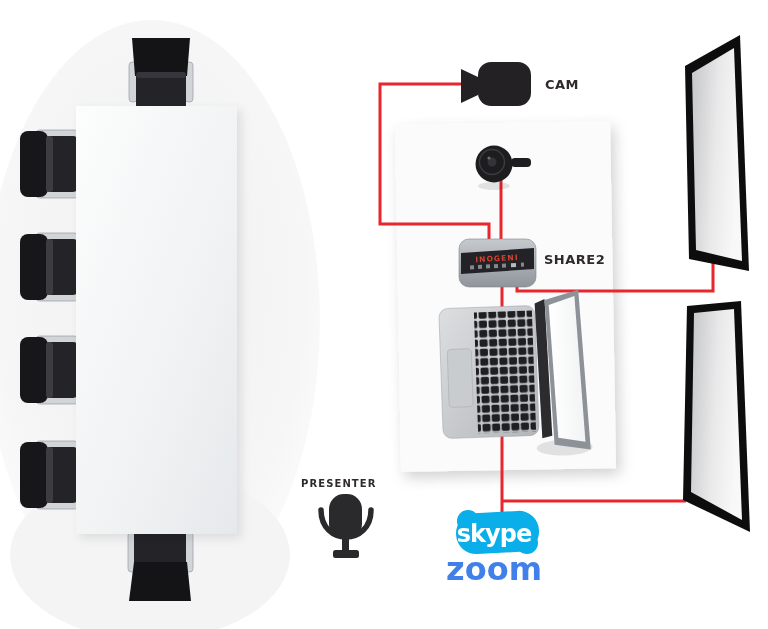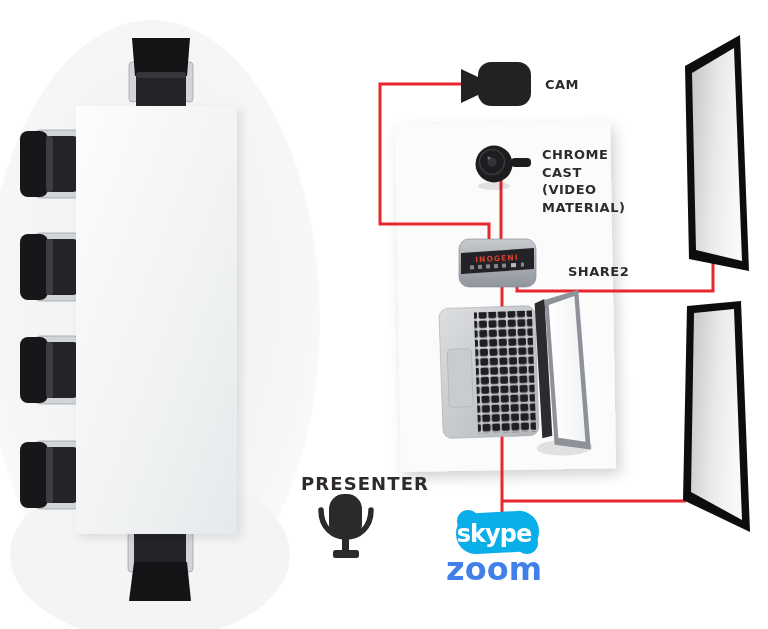--- a/index.html
+++ b/index.html
@@ -17,22 +17,22 @@
     font-weight: 700;
     color: #2f2b2d;
     font-size: 13px;
     letter-spacing: 0.5px;
     line-height: 17.5px;
     white-space: nowrap;
   }
   .label-multiline span { display: block; }
   #cam-label      { left: 545px; top: 76px; }
   #chromecast-label { left: 542px; top: 146px; }
-  #share2-label   { left: 568px; top: 251px; margin-top: 12px; }
-  #presenter-label { left: 301px; top: 475px; font-size: 18px; letter-spacing: 1.1px; }
+  #share2-label   { left: 544px; top: 251px; }
+  #presenter-label { left: 301px; top: 475px; font-size: 10px; letter-spacing: 1.1px; }
 </style>
 </head>
 <body>
 
 <div id="stage">
 
   <svg id="scene-svg" width="768" height="629" viewBox="0 0 768 629">
     <defs>
       <radialGradient id="floorGrad" cx="50%" cy="45%" r="65%">
         <stop offset="0%" stop-color="#f0f0f1"></stop>
@@ -188,23 +188,17 @@
       <circle cx="527" cy="543" r="11"></circle>
       <text x="494" y="542" text-anchor="middle" font-size="24" font-weight="700" letter-spacing="-1" fill="#ffffff" font-family="DejaVu Sans, sans-serif">skype</text>
       <text x="533" y="521" font-size="9" fill="#ffffff" font-family="DejaVu Sans, sans-serif">™</text>
     </g>
 
     <text x="494" y="580" text-anchor="middle" font-size="32" font-weight="700" letter-spacing="0" font-family="DejaVu Sans, sans-serif" fill="#4180e8">zoom</text>
   </svg>
 
   <div class="label" id="cam-label">CAM</div>
 
-  <div class="label label-multiline" id="chromecast-label">
-    <span>CHROME</span>
-    <span>CAST</span>
-    <span>(VIDEO</span>
-    <span>MATERIAL)</span>
-  </div>
 
   <div class="label" id="share2-label">SHARE2</div>
 
   <div class="label" id="presenter-label">PRESENTER</div>
 </div>
 
 </body></html>

